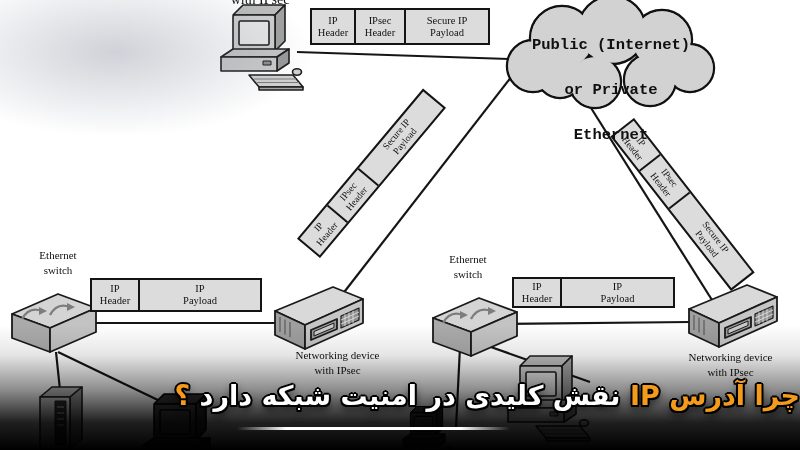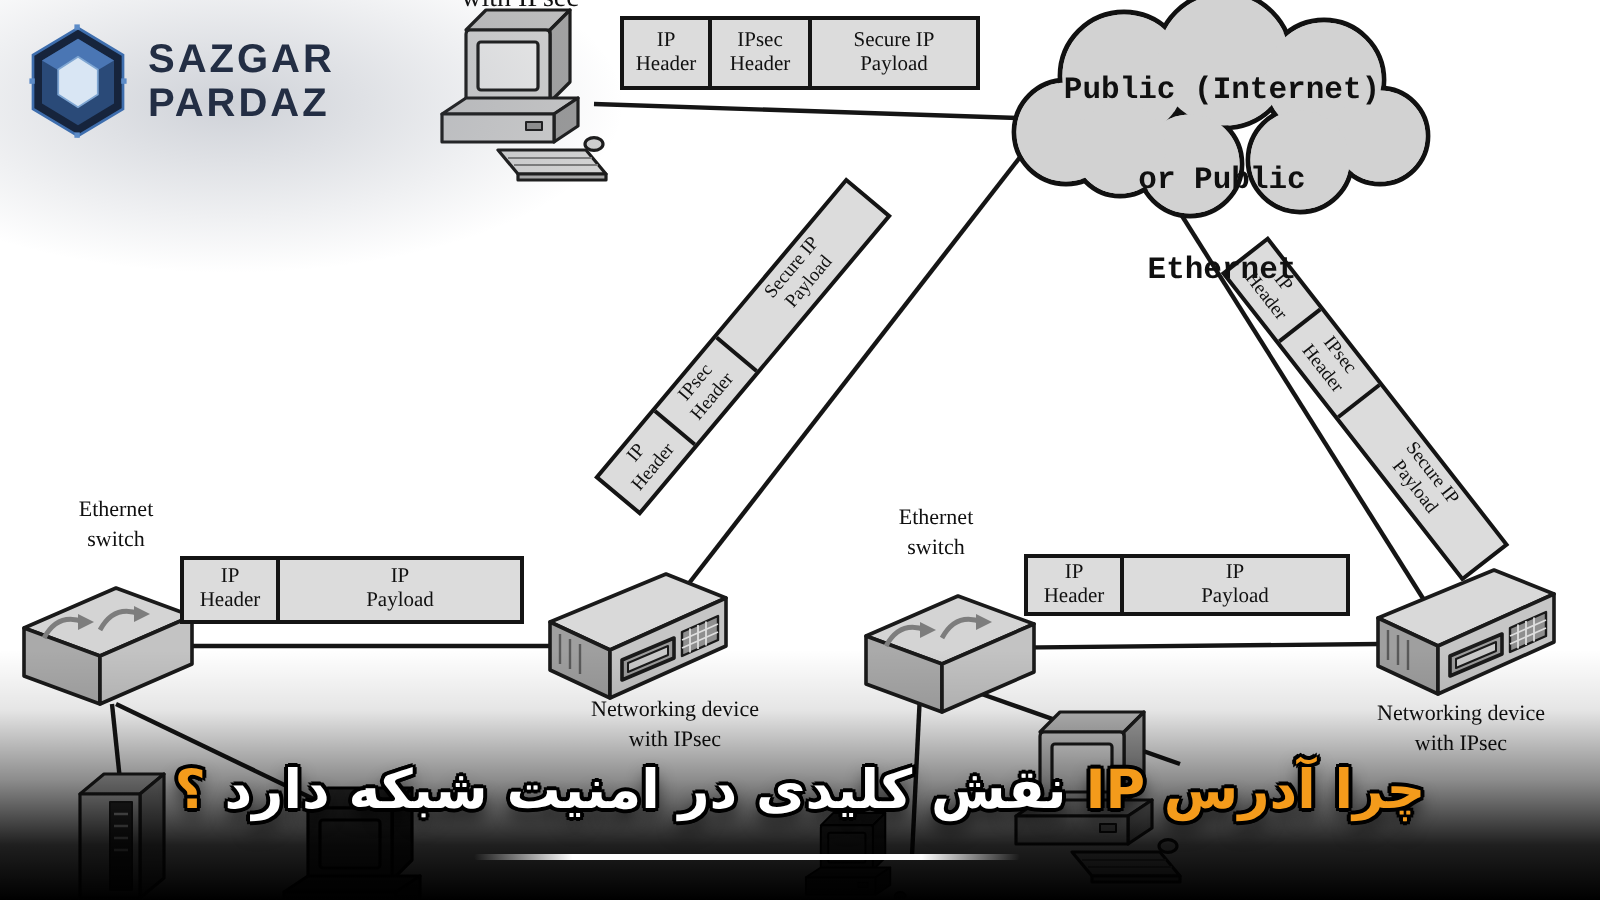--- a/index.html
+++ b/index.html
@@ -36,21 +36,21 @@
   
   #logo-haze{position:absolute;left:0;top:0;width:320px;height:140px;
     background:radial-gradient(ellipse at 115px 52px, rgba(95,105,125,0.30), rgba(95,105,125,0) 68%);pointer-events:none;}
   #logo{position:absolute;left:12px;top:12px;display:flex;align-items:center;gap:8px;}
   #logo-text{font-family:"Liberation Sans", sans-serif;font-weight:800;font-size:20px;
     letter-spacing:1.5px;color:#232e44;line-height:1.1;}
   
   #fade{position:absolute;left:0;top:325px;width:800px;height:125px;pointer-events:none;
     background:linear-gradient(180deg, rgba(0,0,0,0) 0%, rgba(0,0,0,0.10) 24%,
       rgba(0,0,0,0.45) 52%, rgba(0,0,0,0.88) 78%, #000 100%);}
-  #caption{position:absolute;left:0;top:380px;width:800px;text-align:center;direction:rtl;
+  #caption{position:absolute;left:0;top:380px;width:800px;text-align:right;direction:rtl;
     font-family:"DejaVu Sans", sans-serif;font-weight:bold;font-size:27px;letter-spacing:0;
     text-shadow:-1.5px -1.5px 0 #000,1.5px -1.5px 0 #000,-1.5px 1.5px 0 #000,1.5px 1.5px 0 #000,
       0 -2px 0 #000,0 2px 0 #000,-2px 0 0 #000,2px 0 0 #000,0 5px 9px rgba(0,0,0,.85);}
   #caption .hl{color:#f49b1b;}
   #caption .wt{color:#ffffff;}
   #underline{position:absolute;left:237px;top:427px;width:273px;height:3px;border-radius:2px;
     background:linear-gradient(to right, rgba(255,255,255,0), #fff 18%, #fff 82%, rgba(255,255,255,0));}
 </style>
 </head>
 <body>
@@ -185,21 +185,21 @@
     <div class="cell w48">IP
 Header</div>
     <div class="cell grow">IP
 Payload</div>
   </div>
 
   <div class="dlabel" id="lbl-top-host">with IPsec</div>
 
   <div class="dlabel" id="cloud-text">
     <div>Public (Internet)</div>
-    <div>or Public</div>
+    <div>or Private</div>
     <div>Ethernet</div>
   </div>
 
   <div class="dlabel" id="lbl-sw-left">Ethernet
 switch</div>
   <div class="dlabel" id="lbl-sw-center">Ethernet
 switch</div>
   <div class="dlabel" id="lbl-nd-left">Networking device
 with IPsec</div>
   <div class="dlabel" id="lbl-nd-right">Networking device
@@ -208,30 +208,14 @@
   <div id="fade"></div>
 
   <div id="caption">
     <span class="hl">چرا آدرس IP</span>
     <span class="wt">نقش کلیدی در امنیت شبکه دارد</span>
     <span class="hl">؟</span>
   </div>
   <div id="underline"></div>
 
   <div id="logo-haze"></div>
-  <div id="logo">
-    <svg width="54" height="58" viewBox="0 0 60 64">
-      <polygon points="30,2 55,17 55,47 30,62 5,47 5,17" fill="#16243c" stroke="#3e6eae" stroke-width="1.5"></polygon>
-      <polygon points="30,8 50,20 50,44 30,56 10,44 10,20" fill="#2a4a78"></polygon>
-      <polygon points="30,8 50,20 30,32 10,20" fill="#4a76b4"></polygon>
-      <polygon points="30,18 41,25 41,39 30,46 19,39 19,25" fill="#d9e6f4" stroke="#7fa6d2" stroke-width="1"></polygon>
-      <rect x="3" y="30" width="3" height="3" fill="#5d8cc8"></rect>
-        <rect x="54" y="30" width="3" height="3" fill="#5d8cc8"></rect>
-      <rect x="28" y="0" width="3" height="3" fill="#5d8cc8"></rect>
-        <rect x="28" y="60" width="3" height="3" fill="#5d8cc8"></rect>
-    </svg>
-    <div id="logo-text">
-      <div>SAZGAR</div>
-      <div>PARDAZ</div>
-    </div>
-  </div>
 
 </div>
 
 </body></html>

